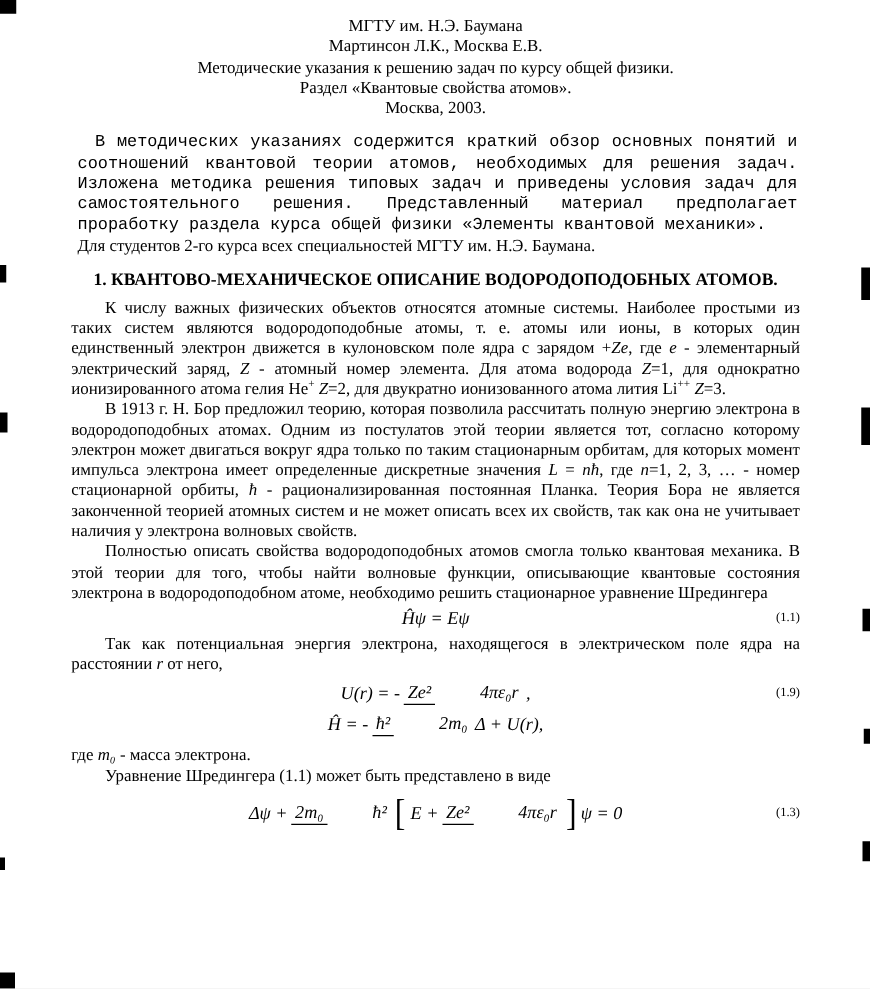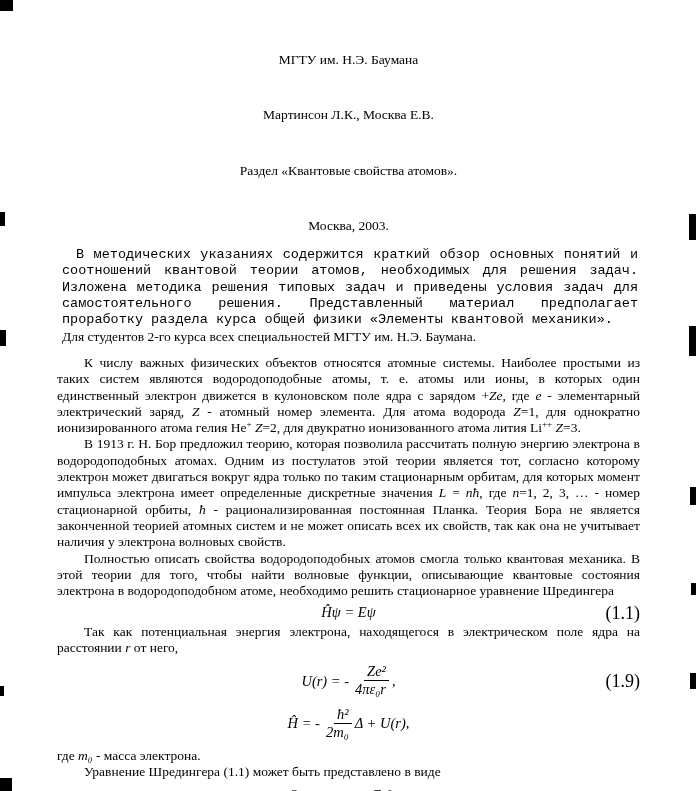--- a/index.html
+++ b/index.html
@@ -13,21 +13,21 @@
     box-sizing: border-box;
     overflow: hidden;
     margin: 0 auto;
   }
   .content {
     padding: 13px 56px 0 57px;
     font-size: 13.5px;
     line-height: 16.3px;
   }
   .doc-header { text-align: center; margin-bottom: 13px; }
-  .doc-header .h-line { white-space: nowrap; margin-top: 39px; }
+  .doc-header .h-line { white-space: nowrap; }
   .abstract { margin: 0 2px 10px 5px; }
   .abstract p { margin: 0; text-align: justify; }
   .indent-sm { text-indent: 14px; font-family: Liberation Mono, monospace; }
   .section-heading {
     font-size: 14px;
     font-weight: bold;
     text-align: center;
     margin: 12px 0 4px 0;
     line-height: 16.5px;
   }
@@ -45,23 +45,23 @@
     margin: 5px 0 3px 0;
   }
   .equation.tall { margin: 7px 0; }
   .eq-body { display: inline-flex; align-items: center; gap: 3px; }
   .eq-number {
     position: absolute;
     right: 0;
     top: 50%;
     transform: translateY(-50%);
     font-style: normal;
-    font-size: 18px;
+    font-size: 10px;
   }
-  .frac { display: inline-flex; flex-direction: column; align-items: flex-end; line-height: 1.18; }
+  .frac { display: inline-flex; flex-direction: row; align-items: flex-start; line-height: 1.18; gap: 33px; }
   .frac .num { display: block; border-bottom: 1px solid #000; padding: 0 3px; text-align: center; }
   .frac .den { display: block; padding: 0 3px; text-align: center; font-style: italic; }
   .bracket {
     font-style: normal;
     font-size: 30px;
     line-height: 1;
     font-weight: 400;
     transform: scaleX(0.85);
   }
   .artifact { position: absolute; background: #000; }
@@ -90,29 +90,31 @@
   <div class="artifact a-r2"></div>
   <div class="artifact a-r3"></div>
   <div class="artifact a-r4"></div>
   <div class="artifact a-r5"></div>
 
   <div class="content">
 
     <header class="doc-header">
       <div class="h-line">МГТУ им. Н.Э. Баумана</div>
       <div class="h-line">Мартинсон Л.К., Москва Е.В.</div>
+      <div class="h-line">Методические указания к решению задач по курсу общей физики.</div>
       <div class="h-line">Раздел «Квантовые свойства атомов».</div>
       <div class="h-line">Москва, 2003.</div>
     </header>
 
     <section class="abstract">
       <p class="indent-sm">В методических указаниях содержится краткий обзор основных понятий и соотношений квантовой теории атомов, необходимых для решения задач. Изложена методика решения типовых задач и приведены условия задач для самостоятельного решения. Представленный материал предполагает проработку раздела курса общей физики «Элементы квантовой механики».</p>
       <p>Для студентов 2-го курса всех специальностей МГТУ им. Н.Э. Баумана.</p>
     </section>
 
+    <h1 class="section-heading">1. КВАНТОВО-МЕХАНИЧЕСКОЕ ОПИСАНИЕ ВОДОРОДОПОДОБНЫХ АТОМОВ.</h1>
 
     <p class="body-p indent"><span>К числу важных физических объектов относятся атомные системы. Наиболее простыми из таких систем являются водородоподобные атомы, т. е. атомы или ионы, в которых один единственный электрон движется в кулоновском поле ядра с зарядом +</span><span class="it">Ze</span><span>, где </span><span class="it">e</span><span> - элементарный электрический заряд, </span><span class="it">Z</span><span> - атомный номер элемента. Для атома водорода </span><span class="it">Z</span><span>=1, для однократно ионизированного атома гелия He</span><sup>+</sup><span> </span><span class="it">Z</span><span>=2, для двукратно ионизованного атома лития Li</span><sup>++</sup><span> </span><span class="it">Z</span><span>=3.</span></p>
 
     <p class="body-p indent"><span>В 1913 г. Н. Бор предложил теорию, которая позволила рассчитать полную энергию электрона в водородоподобных атомах. Одним из постулатов этой теории является тот, согласно которому электрон может двигаться вокруг ядра только по таким стационарным орбитам, для которых момент импульса электрона имеет определенные дискретные значения </span><span class="it">L</span><span> = </span><span class="it">nħ</span><span>, где </span><span class="it">n</span><span>=1, 2, 3, … - номер стационарной орбиты, </span><span class="it">ħ</span><span> - рационализированная постоянная Планка. Теория Бора не является законченной теорией атомных систем и не может описать всех их свойств, так как она не учитывает наличия у электрона волновых свойств.</span></p>
 
     <p class="body-p indent"><span>Полностью описать свойства водородоподобных атомов смогла только квантовая механика. В этой теории для того, чтобы найти волновые функции, описывающие квантовые состояния электрона в водородоподобном атоме, необходимо решить стационарное уравнение Шредингера</span></p>
 
     <div class="equation">
       <span class="eq-body">
         <span>Ĥψ = Eψ</span>

